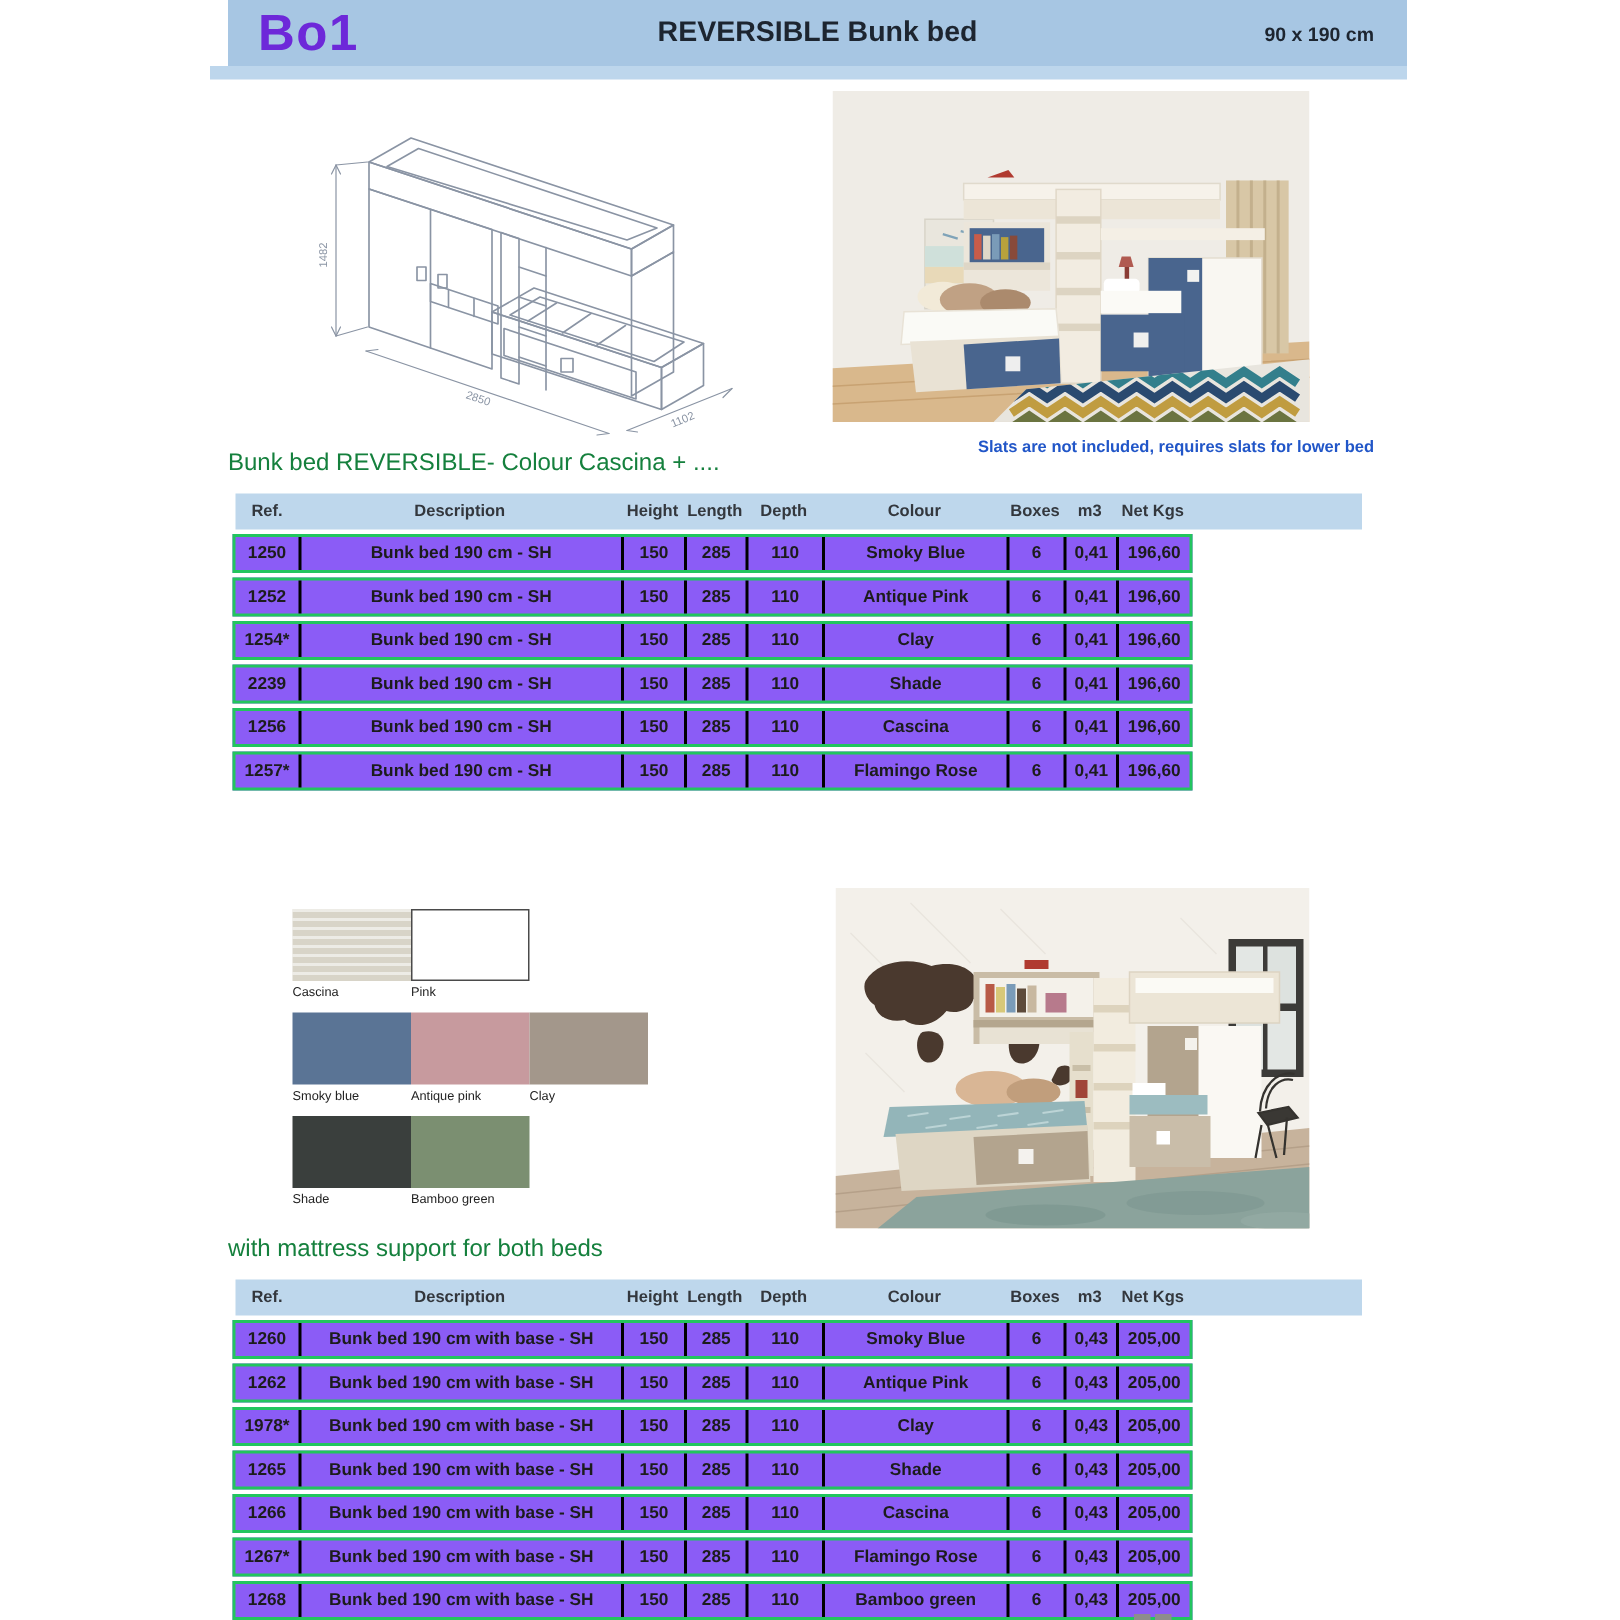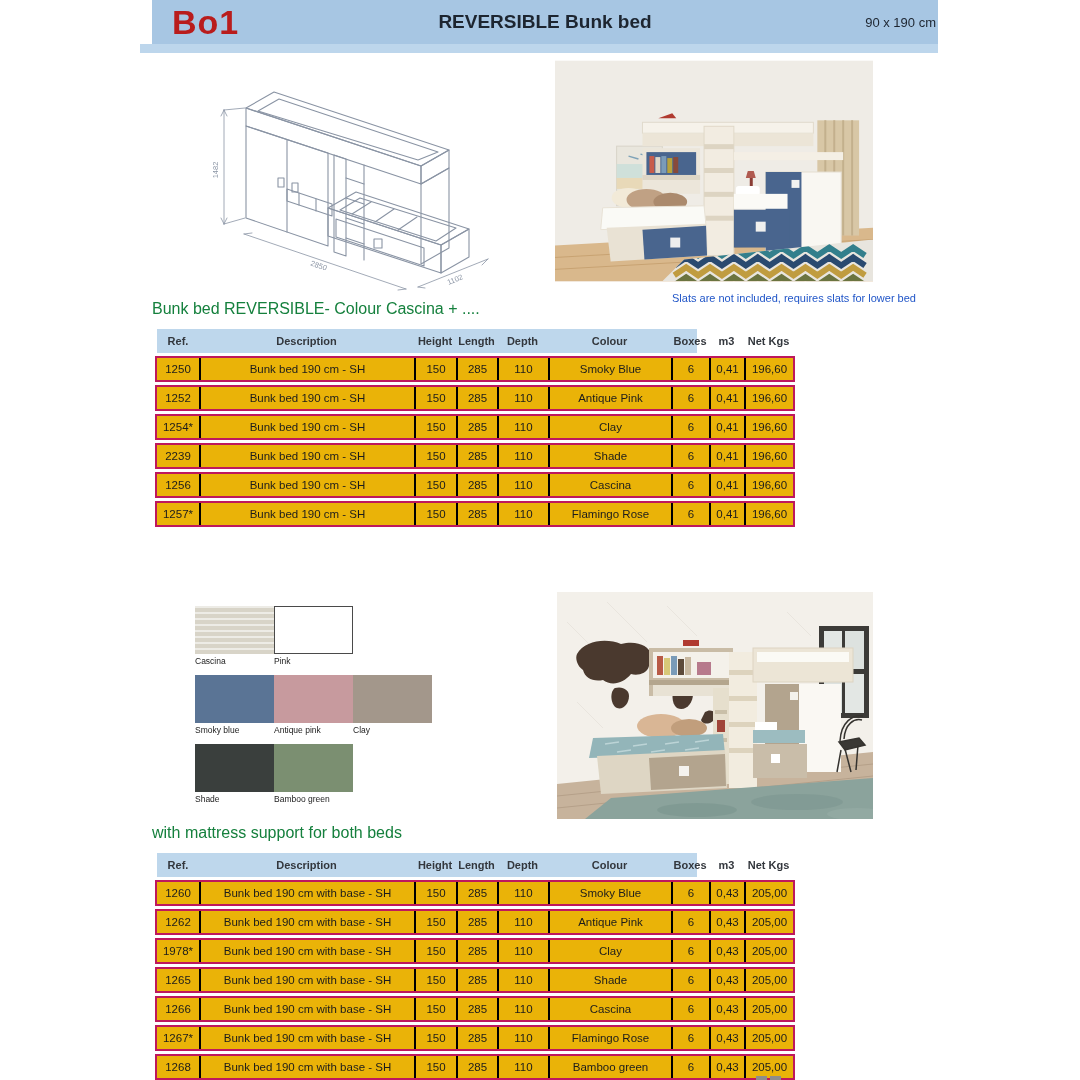--- a/index.html
+++ b/index.html
@@ -2,37 +2,37 @@
 <html><head>
 <meta charset="utf-8">
 <style>
   html,body{margin:0;padding:0;background:#fff;}
   .page{position:relative;width:1080px;height:1080px;background:#fff;overflow:hidden;
         font-family:"Liberation Sans","DejaVu Sans",sans-serif;color:#222;}
 
   
   .header-bar{position:absolute;left:152px;top:0;width:786px;height:44px;
               display:flex;align-items:center;justify-content:space-between;}
-  .hb-code{font-size:34px;font-weight:bold;color:#b91c1c;padding-left:20px;letter-spacing:1px;}
+  .hb-code{font-size:34px;font-weight:bold;color:#6d28d9;padding-left:20px;letter-spacing:1px;}
   .hb-title{font-size:19px;font-weight:bold;color:#1d2530;position:absolute;left:0;right:0;text-align:center;}
-  .hb-size{font-size:13px;font-weight:normal;color:#1d2530;padding-right:2px;z-index:1;}
+  .hb-size{font-size:13px;font-weight:bold;color:#1d2530;padding-right:22px;z-index:1;}
   .header-underline{position:absolute;left:140px;top:44px;width:798px;height:9px;}
 
   
   .section-title{position:absolute;font-size:16px;font-weight:normal;color:#15803d;}
-  .note{position:absolute;left:652px;top:292px;width:284px;text-align:center;
-        font-size:11px;font-weight:normal;line-height:1.25;}
+  .note{position:absolute;left:652px;top:292px;width:284px;text-align:left;
+        font-size:11px;font-weight:bold;line-height:1.25;}
 
   
   .spec-table{position:absolute;width:642px;}
   .t-head{display:grid;grid-template-columns:42px 215px 42px 41px 51px 123px 38px 35px 49px;
-          height:24px;align-items:center;font-size:11px;font-weight:bold;color:#33373d;margin-left:2px;width:540px;}
+          height:24px;align-items:center;font-size:11px;font-weight:bold;color:#33373d;margin-left:2px;width:751px;}
   .t-hcell{text-align:center;}
   .t-row{display:grid;grid-template-columns:42px 215px 42px 41px 51px 123px 38px 35px 49px;
-         border:2px solid #be185d;height:22px;align-items:stretch;margin-top:3px;background:#eab308;width:636px;}
+         border:2px solid #22c55e;height:22px;align-items:stretch;margin-top:3px;background:#8b5cf6;width:636px;font-weight:bold;}
   .t-cell{display:flex;align-items:center;justify-content:center;font-size:11.5px;color:#1c1c1c;
           border-left:2px solid #000;overflow:hidden;white-space:nowrap;}
   .t-cell:first-child{border-left:none;}
   .t-gap{height:9px;}
 
   
   .swatches{position:absolute;left:195px;top:606px;width:240px;}
   .sw-row{display:flex;margin-bottom:9px;}
   .sw-item{width:79px;}
   .sw-box{width:79px;height:48px;box-sizing:border-box;}

